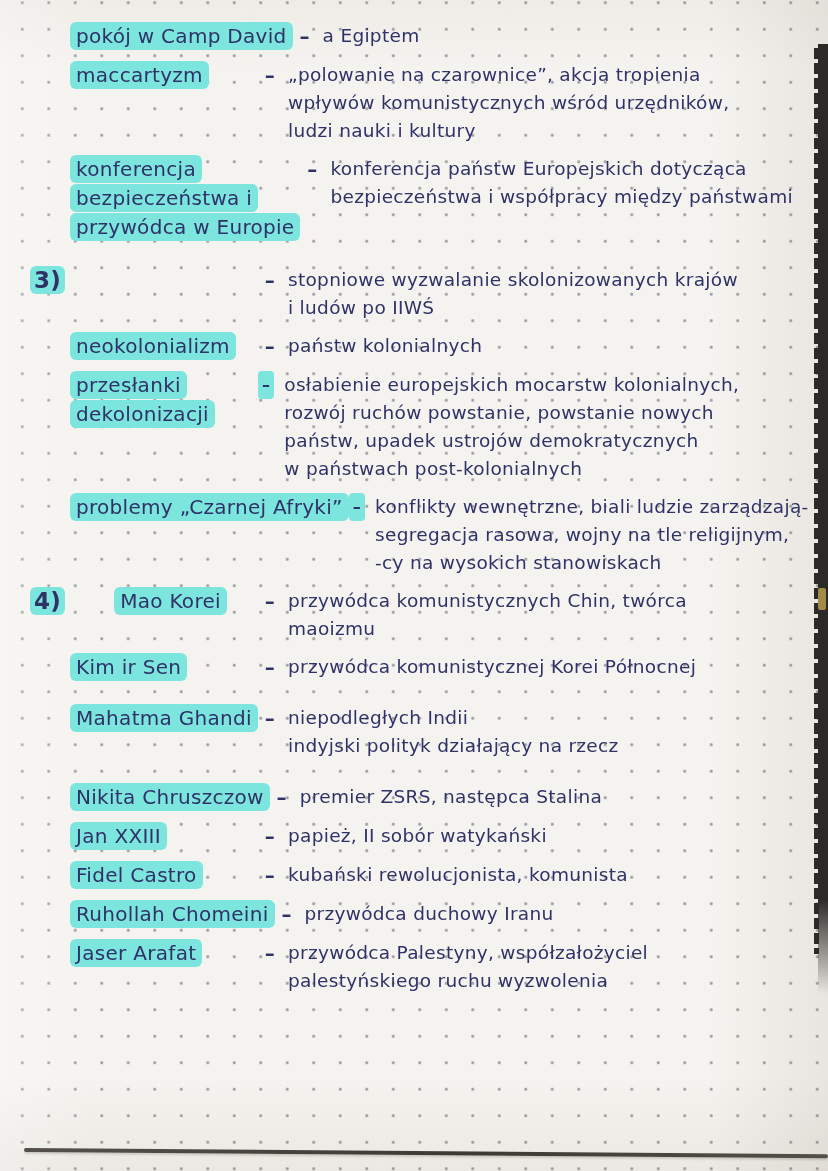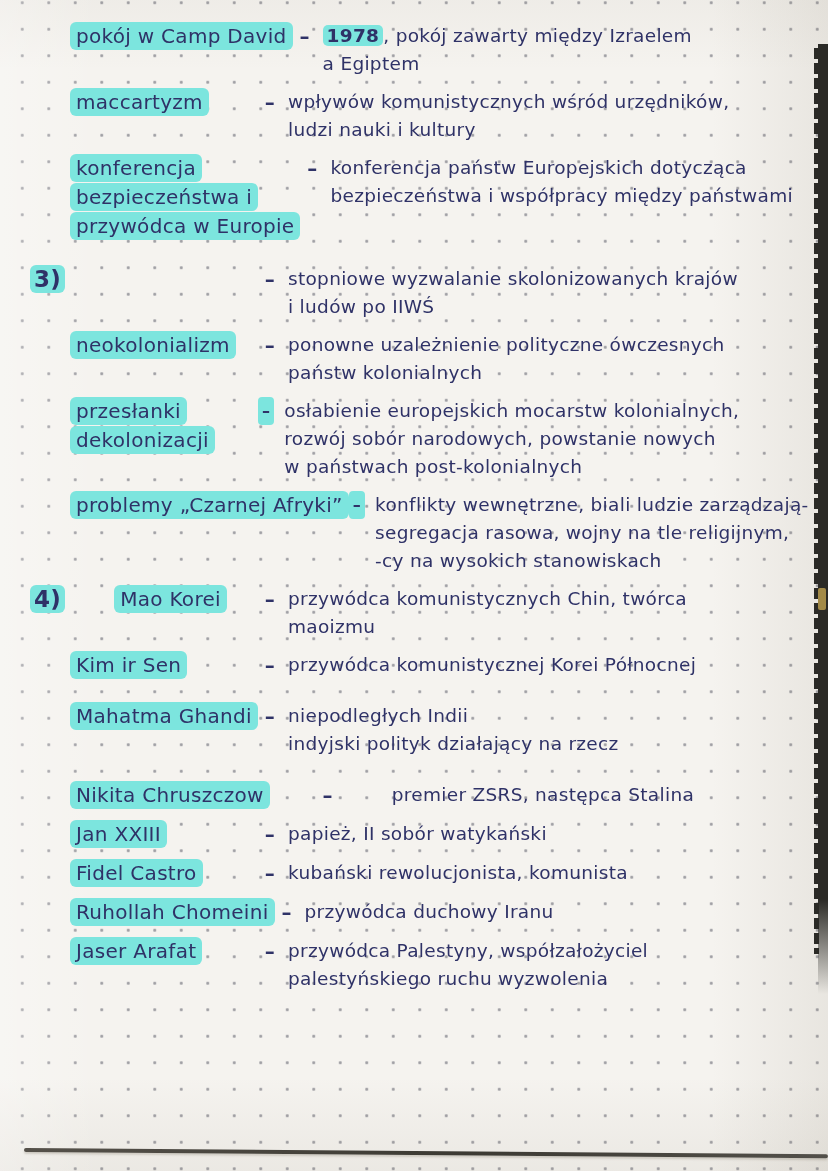--- a/index.html
+++ b/index.html
@@ -48,21 +48,21 @@
   
   .content{
     position:relative;z-index:2;
     padding:22px 14px 0 30px;
     letter-spacing:.3px;
   }
   .entry{display:flex;align-items:flex-start;margin-bottom:10px;}
   .entry:nth-child(4){margin-top:24px;}
   .entry:nth-child(8){margin-top:6px;}
   .entry:nth-child(10){margin-top:22px;}
-  .entry:nth-child(11){margin-top:23px;gap:46px;}
+  .entry:nth-child(11){margin-top:23px;}
   .left{display:flex;align-items:flex-start;gap:9px;min-width:228px;flex:0 0 auto;}
   .num{
     font-size:23px;line-height:28px;font-weight:bold;
     background:var(--highlight,#7ce5de);border-radius:6px;padding:0 4px;
   }
   .term{display:flex;flex-direction:column;align-items:flex-start;padding-left:40px;}
   .term-line{
     display:inline-block;font-size:20px;line-height:28px;
     background:var(--highlight,#7ce5de);border-radius:6px;padding:0 6px;
     margin-bottom:1px;white-space:nowrap;
@@ -91,34 +91,34 @@
   <div id="entries">
   <div class="entry">
     <div class="left">
 
       <div class="term">
             <span class="term-line">pokój w Camp David</span>
           </div>
     </div>
     <span class="sep">–</span>
     <div class="def">
-          <div class="def-line"><span class="hl-year">1978</span>, pokój zawarty między Izraelem</div>
           <div class="def-line">a Egiptem</div>
         </div>
   </div>
 
   <div class="entry">
     <div class="left">
 
       <div class="term">
             <span class="term-line">maccartyzm</span>
           </div>
     </div>
     <span class="sep">–</span>
     <div class="def">
+          <div class="def-line">„polowanie na czarownice”, akcja tropienia</div>
           <div class="def-line">wpływów komunistycznych wśród urzędników,</div>
           <div class="def-line">ludzi nauki i kultury</div>
         </div>
   </div>
 
   <div class="entry">
     <div class="left">
 
       <div class="term">
             <span class="term-line">konferencja</span>
@@ -146,37 +146,37 @@
 
   <div class="entry">
     <div class="left">
 
       <div class="term">
             <span class="term-line">neokolonializm</span>
           </div>
     </div>
     <span class="sep">–</span>
     <div class="def">
-          <div class="def-line">ponowne uzależnienie polityczne ówczesnych</div>
           <div class="def-line">państw kolonialnych</div>
         </div>
   </div>
 
   <div class="entry">
     <div class="left">
 
       <div class="term">
             <span class="term-line">przesłanki</span>
             <span class="term-line">dekolonizacji</span>
           </div>
     </div>
     <span class="sep hl-sep">–</span>
     <div class="def">
           <div class="def-line">osłabienie europejskich mocarstw kolonialnych,</div>
-          <div class="def-line">rozwój sobór narodowych, powstanie nowych</div>
+          <div class="def-line">rozwój ruchów powstanie, powstanie nowych</div>
+          <div class="def-line">państw, upadek ustrojów demokratycznych</div>
           <div class="def-line">w państwach post-kolonialnych</div>
         </div>
   </div>
 
   <div class="entry">
     <div class="left">
 
       <div class="term">
             <span class="term-line">problemy „Czarnej Afryki”</span>
           </div>

